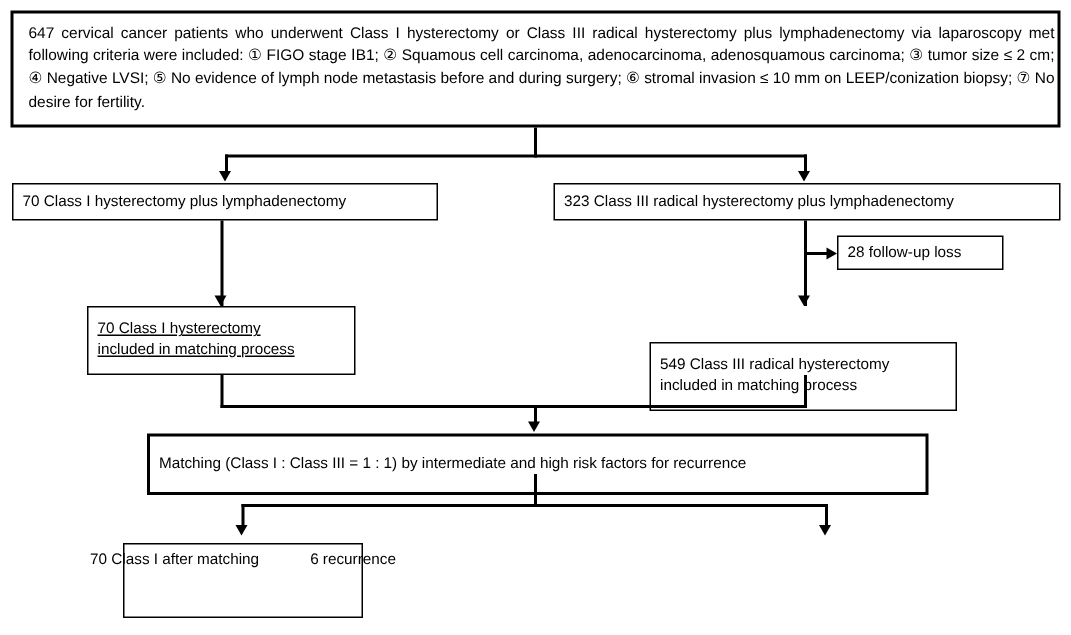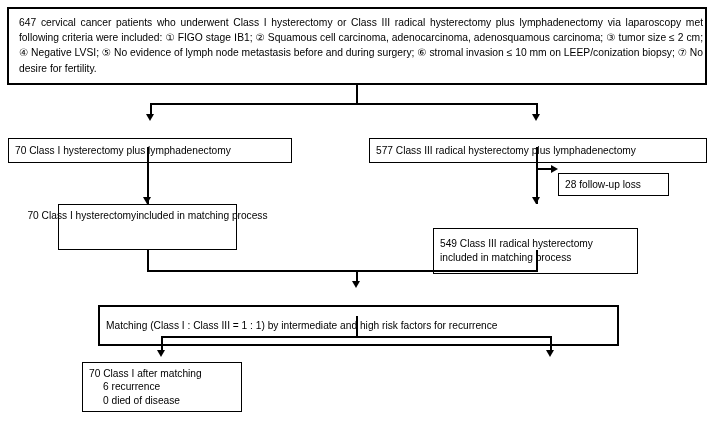--- a/index.html
+++ b/index.html
@@ -27,21 +27,20 @@
     font-size: 10.2px;
     line-height: 13.6px;
     color: #000;
     padding: 4px 6px;
   }
   .box.thin { border-width: 1.6px; }
   .box.center-v {
     display: flex;
     flex-direction: column;
     justify-content: center;
-    margin-top: 16px;
   }
   .box .line { white-space: nowrap; }
   .box .indent { padding-left: 14px; }
 
   
   #criteria-box {
     left: 7px;
     top: 7px;
     width: 700px;
     height: 78px;
@@ -93,35 +92,35 @@
   <div class="arrow-down" style="left:146px; top:114px;"></div>
 
   <div class="vline" style="left:536px; top:103px; height:12px;"></div>
   <div class="arrow-down" style="left:532px; top:114px;"></div>
 
   <div class="box thin center-v" style="left:8px; top:122px; width:284px; height:25px;">
     <span class="line">70 Class I hysterectomy  plus lymphadenectomy</span>
   </div>
 
   <div class="box thin center-v" style="left:369px; top:122px; width:338px; height:25px;">
-    <span class="line">577 Class III radical hysterectomy plus lymphadenectomy</span>
+    <span class="line">323 Class III radical hysterectomy plus lymphadenectomy</span>
   </div>
 
   <div class="vline" style="left:536px; top:147px; height:57px;"></div>
   <div class="hline" style="left:536px; top:168px; width:16px;"></div>
   <div class="arrow-right" style="left:551px; top:164.5px;"></div>
   <div class="box thin center-v" style="left:558px; top:157px; width:111px; height:23px;">
     <span class="line">28 follow-up loss</span>
   </div>
   <div class="arrow-down" style="left:532px; top:197px;"></div>
 
   <div class="vline" style="left:147px; top:147px; height:57px;"></div>
   <div class="arrow-down" style="left:143px; top:197px;"></div>
 
-  <div class="box thin" style="left:58px; top:204px; width:179px; height:46px; display:flex; flex-direction:row; justify-content:center;">
+  <div class="box thin" style="left:58px; top:204px; width:179px; height:46px; display:flex; flex-direction:column; justify-content:center;text-decoration:underline;">
     <span class="line">70 Class I hysterectomy</span>
     <span class="line">included in matching process</span>
   </div>
 
   <div class="box thin" style="left:433px; top:204px; width:205px; height:46px; display:flex; flex-direction:column; justify-content:center;margin-top:24px;">
     <span class="line">549 Class III radical hysterectomy</span>
     <span class="line">included in matching process</span>
   </div>
 
   <div class="vline" style="left:147px; top:250px; height:22px;"></div>
@@ -134,20 +133,19 @@
     <span class="line">Matching (Class I : Class III = 1 : 1) by intermediate and high risk factors for recurrence</span>
   </div>
 
   <div class="vline" style="left:356px; top:316px; height:22px;"></div>
   <div class="hline" style="left:161px; top:336px; width:391px;"></div>
   <div class="vline" style="left:161px; top:336px; height:15px;"></div>
   <div class="arrow-down" style="left:157px; top:350px;"></div>
   <div class="vline" style="left:550px; top:336px; height:15px;"></div>
   <div class="arrow-down" style="left:546px; top:350px;"></div>
 
-  <div class="box thin" style="left:82px; top:362px; width:160px; height:50px; display:flex; flex-direction:column; justify-content:center;">
+  <div class="box thin" style="left:82px; top:362px; width:160px; height:50px; display:flex; flex-direction:row; justify-content:center;gap:20px;">
     <span class="line">70 Class I  after matching</span>
     <span class="line indent">6 recurrence</span>
-    <span class="line indent">0 died of disease</span>
   </div>
 
 
 </div>
 
 </body></html>

